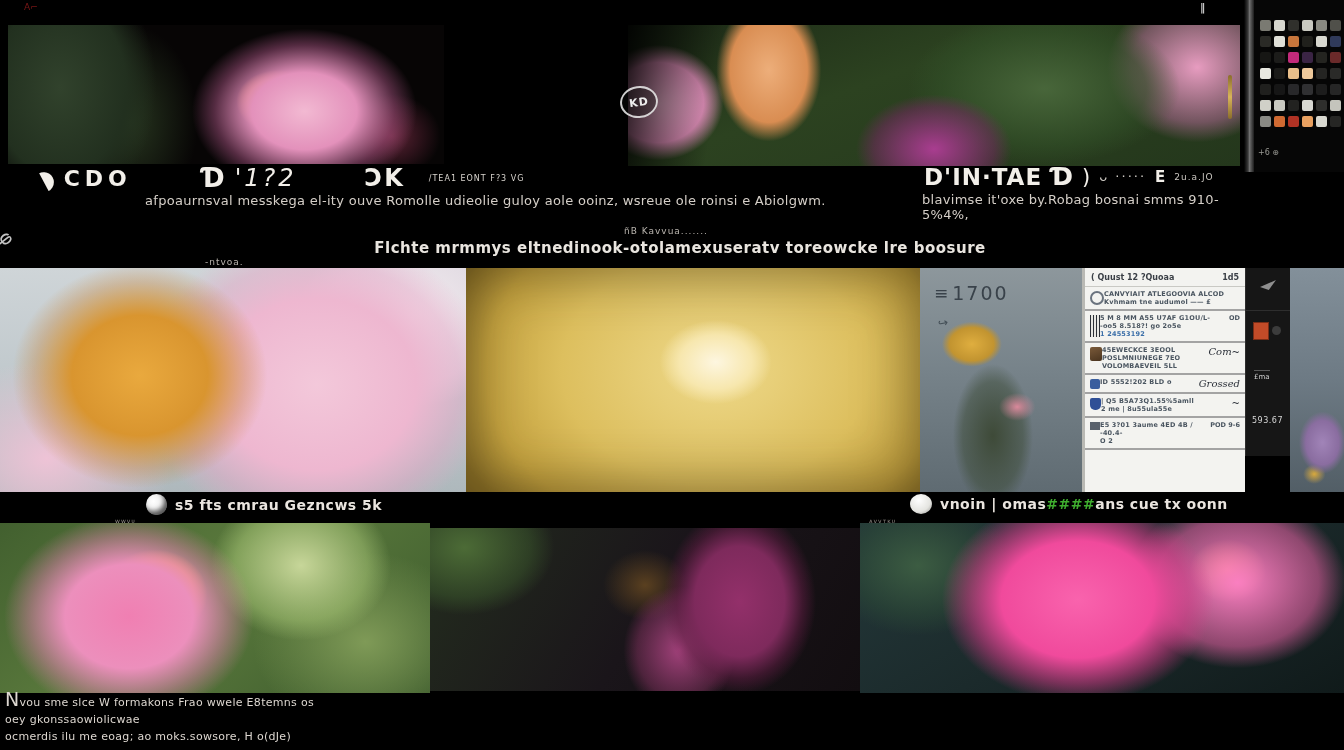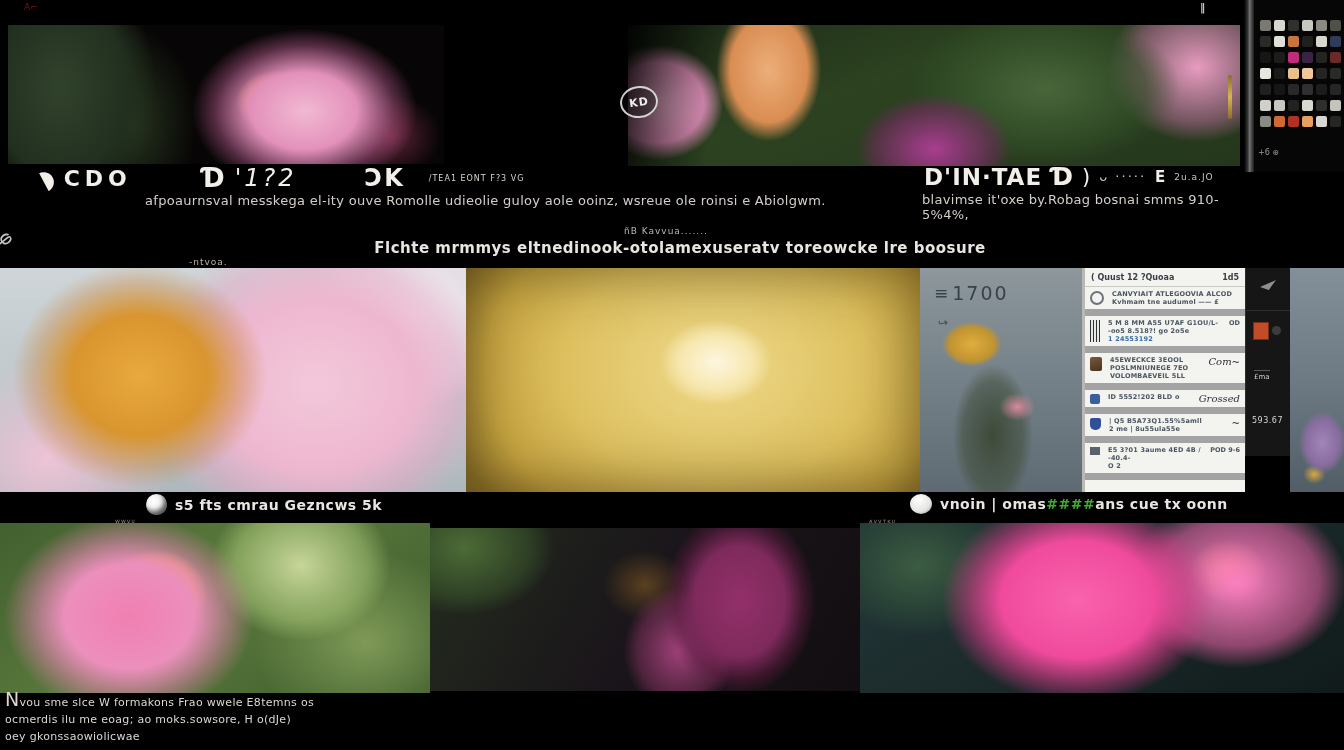--- a/index.html
+++ b/index.html
@@ -104,21 +104,21 @@
   .camera-label{left:934px;top:282px;display:flex;gap:4px;align-items:center;color:#39424a;}
   .camera-label .menu{font-size:17px;}
   .camera-label .num{font-size:19px;letter-spacing:2px;}
   .camera-arrow{left:938px;top:316px;font-size:12px;color:#444f57;transform:rotate(-12deg);}
 
   
   .phone-list{left:1082px;top:268px;width:163px;height:224px;background:#f3f3f0;
     border-left:3px solid #b9b9b4;box-sizing:border-box;display:flex;flex-direction:column;overflow:hidden;}
   .pl-header{display:flex;justify-content:space-between;align-items:center;padding:5px 6px 4px;
     border-bottom:1px solid #c9c9c4;font-size:8px;font-weight:bold;color:#3a3f46;}
-  .pl-row{display:flex;gap:8px;padding:3px 5px;border-bottom:7px solid #a3a3a3;align-items:flex-start;}
+  .pl-row{display:flex;gap:0;padding:3px 5px;border-bottom:2px solid #a3a3a3;align-items:flex-start;}
   .pl-ic{flex:0 0 auto;margin-top:1px;}
   .ic-ring{width:10px;height:10px;border:2px solid #6a737e;border-radius:50%;}
   .ic-bar{width:10px;height:22px;background:repeating-linear-gradient(90deg,#2c3138 0 1px,#e8e8e4 1px 3px);}
   .ic-avatar{width:12px;height:14px;background:linear-gradient(160deg,#7a5a3a,#4a3categor 100%);background:linear-gradient(160deg,#7a5a3a,#4a341f);border-radius:2px;}
   .ic-blue{width:10px;height:10px;background:#3a5e9e;border-radius:2px;}
   .ic-shield{width:11px;height:12px;background:#2f4f96;border-radius:2px 2px 5px 5px;}
   .ic-flag{width:10px;height:8px;background:#59616c;}
   .pl-lines{flex:1 1 auto;font-size:6.5px;line-height:8px;color:#4a5560;font-weight:bold;letter-spacing:.2px;}
   .pl-link{color:#3a6ea8;}
   .pl-sig{font-family:"DejaVu Serif",serif;font-style:italic;font-size:10px;color:#2a2f38;flex:0 0 auto;text-align:center;}
@@ -236,21 +236,21 @@
     <span class="r-letter">E</span>
     <span class="r-meta">2u.a.JO</span>
   </div>
 
   <div class="caption caption-left">afpoaurnsval messkega el-ity ouve Romolle udieolie guloy aole ooinz, wsreue ole roinsi e Abiolgwm.</div>
   <div class="caption caption-right">blavimse it'oxe by.Robag bosnai smms 910-5%4%,</div>
 
   <span class="abs edge-glyph">φ</span>
   <div class="center-small abs" style="left:624px;top:226px;">ñB Kavvua.......</div>
   <div class="center-headline">Flchte mrmmys eltnedinook-otolamexuseratv toreowcke lre boosure</div>
-  <div class="center-small abs" style="left:189px;top:257px;">-ntvoa.</div>
+  <div class="center-small abs" style="left:205px;top:257px;">-ntvoa.</div>
 
   <div class="photo photo-mid-1"></div>
   <div class="photo photo-mid-2"></div>
   <div class="photo photo-mid-3"></div>
   <div class="abs camera-label">
     <span class="menu">≡</span>
     <span class="num">1700</span>
   </div>
   <span class="abs camera-arrow">↪</span>
 
@@ -330,17 +330,17 @@
     <span><span>vnoin  | omas</span><span class="hl-green">####</span><span>ans cue tx oonn</span></span>
   </div>
   <span class="tiny-mark" style="left:869px;top:517px;">ᴀᴠᴠᴛᴋᴜ</span>
 
   <div class="photo photo-bot-1"></div>
   <div class="photo photo-bot-2"></div>
   <div class="photo photo-bot-3"></div>
 
   <div class="abs footer-text">
     <div class="ln1">Nvou sme slce W formakons  Frao wwele  E8temns os</div>
+    <div>oey gkonssaowiolicwae</div>
     <div>ocmerdis ilu me eoag; ao moks.sowsore,  H o(dJe)</div>
-    <div>oey gkonssaowiolicwae</div>
   </div>
 
 </div>
 
 </body></html>

